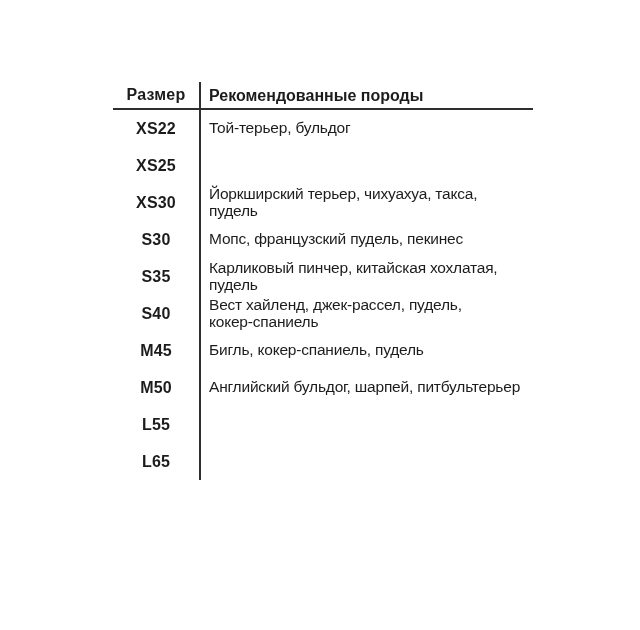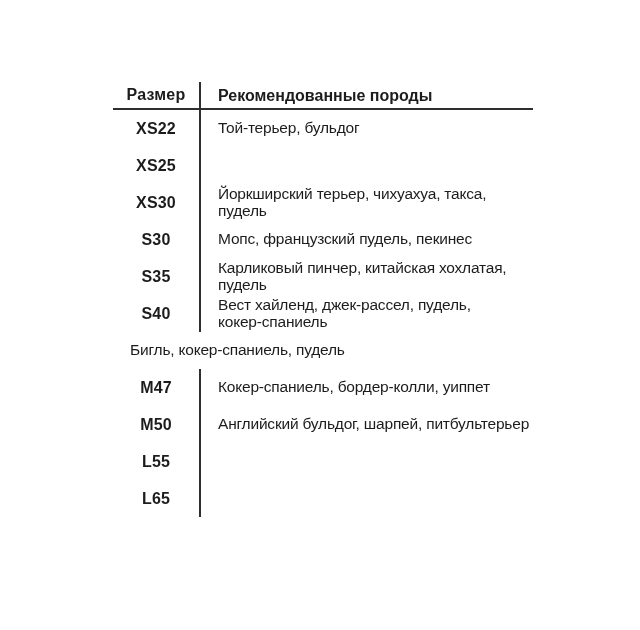--- a/index.html
+++ b/index.html
@@ -45,21 +45,21 @@
     text-align: center;
   }
   .trow.header .cell-size {
     align-items: flex-end;
     padding-bottom: 4px;
   }
   .cell-breeds {
     flex: 1 1 auto;
     display: flex;
     align-items: center;
-    padding-left: 17px;
+    padding-left: 8px;
     font-size: 15.5px;
     line-height: 16.5px;
     letter-spacing: -0.2px;
     white-space: pre-line;
   }
   .trow.header .cell-breeds {
     align-items: flex-end;
     padding-bottom: 4px;
     font-weight: 700;
     font-size: 16px;
@@ -103,27 +103,24 @@
   </div>
 
   <div class="trow body-row">
     <div class="cell-size">S40</div>
     <div class="cell-breeds">Вест хайленд, джек-рассел, пудель,
 кокер-спаниель</div>
   </div>
 
 
   <div class="trow body-row">
+    <div class="cell-size">M45</div>
     <div class="cell-breeds">Бигль, кокер-спаниель, пудель</div>
   </div>
 
-  <div class="trow body-row">
-    <div class="cell-size">M47</div>
-    <div class="cell-breeds">Кокер-спаниель, бордер-колли, уиппет</div>
-  </div>
 
   <div class="trow body-row">
     <div class="cell-size">M50</div>
     <div class="cell-breeds">Английский бульдог, шарпей, питбультерьер</div>
   </div>
 
   <div class="trow body-row">
     <div class="cell-size">L55</div>
   </div>
 

